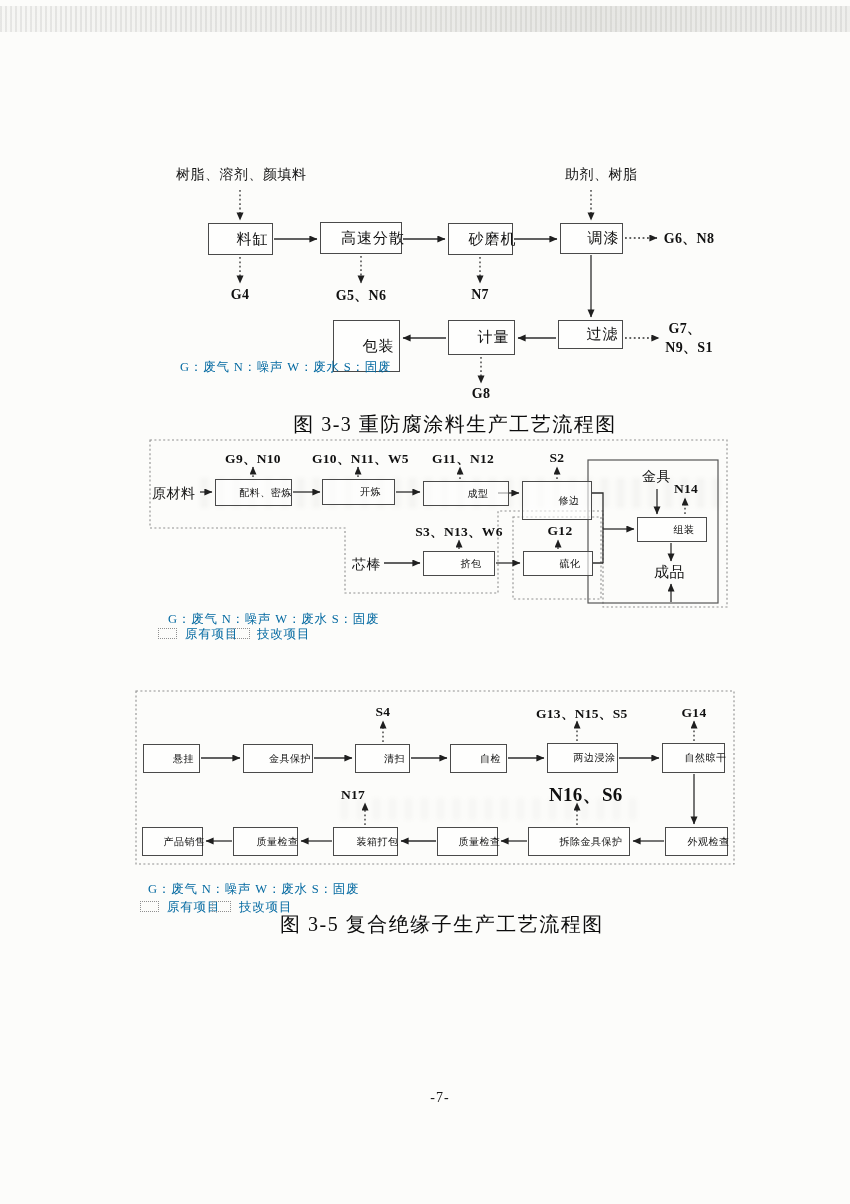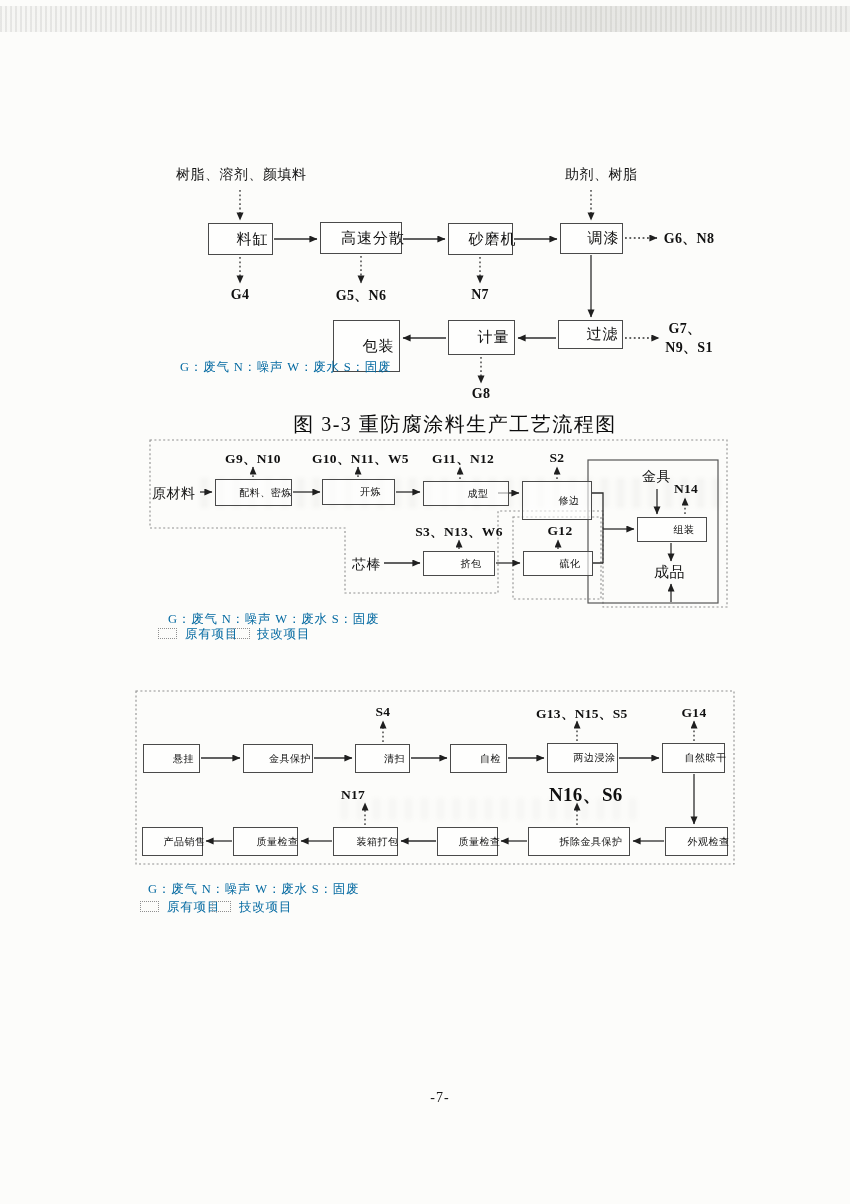--- a/index.html
+++ b/index.html
@@ -176,16 +176,17 @@
   <div class="lbl" style="left:536px;top:705px;width:84px;font-size:13.5px">G13、N15、S5</div>
   <div class="lbl" style="left:680px;top:705px;width:28px;font-size:13.5px">G14</div>
   <div class="lbl" style="left:339px;top:787px;width:28px;font-size:13.5px">N17</div>
   <div class="lbl" style="left:549px;top:782px;width:56px;font-size:19px">N16、S6</div>
 
   <div class="legend" style="left:148px;top:881px">G：废气 N：噪声 W：废水 S：固废</div>
   <div class="sw" style="left:140px;top:901px;width:19px;height:11px"></div>
   <div class="legend" style="left:167px;top:899px">原有项目</div>
   <div class="sw" style="left:212px;top:901px;width:19px;height:11px"></div>
   <div class="legend" style="left:239px;top:899px">技改项目</div>
+  <div class="cap" style="left:280px;top:911px;width:320px">图 3-5  复合绝缘子生产工艺流程图</div>
 
   <div class="pageno" style="left:415px;top:1090px;width:50px">-7-</div>
 
 </div>
 
 </body></html>

